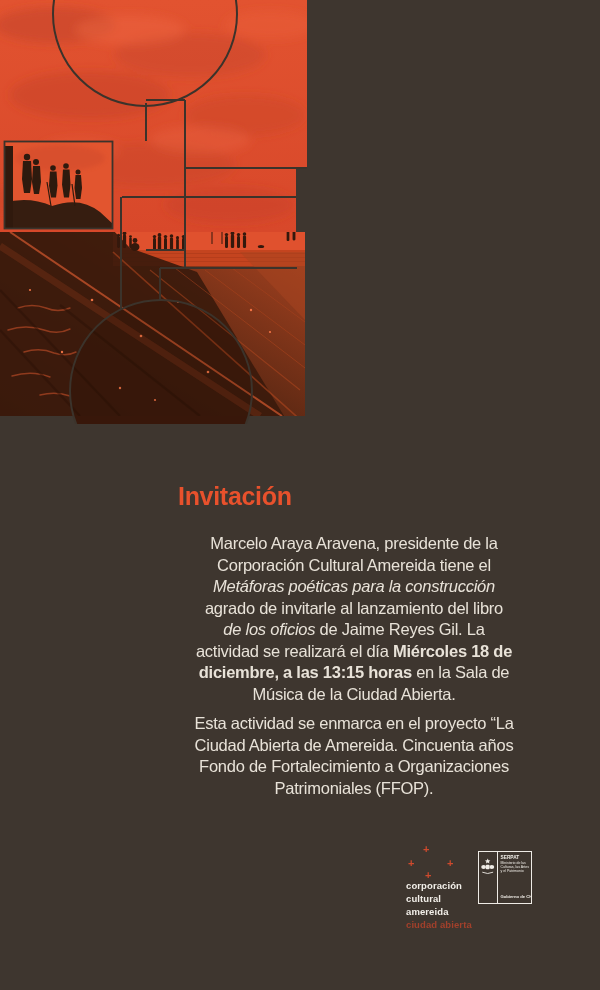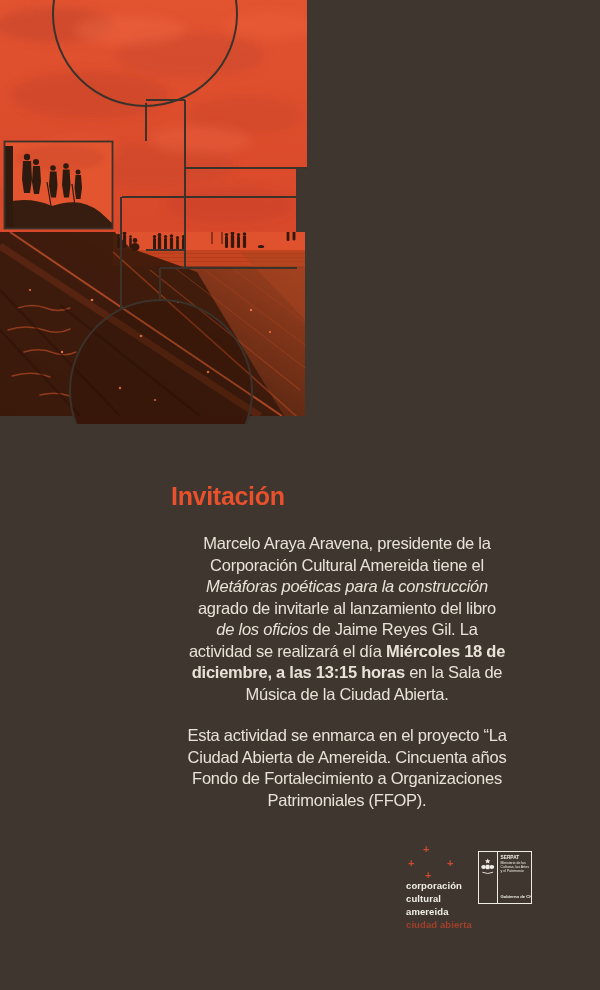--- a/index.html
+++ b/index.html
@@ -1,22 +1,22 @@
 <!DOCTYPE html>
 <html><head>
 <meta charset="utf-8">
 <style>
   html,body{margin:0;padding:0}
   body{width:600px;height:990px;background:#3e362f;font-family:"Liberation Sans",sans-serif;}
   .poster{position:relative;width:600px;height:990px;background:#3e362f;overflow:hidden;}
   .collage{position:absolute;left:0;top:0;display:block;}
-  .content{position:absolute;left:171px;top:483px;width:352px;color:#e8e2d8;}
+  .content{position:absolute;left:178px;top:483px;width:352px;color:#e8e2d8;}
   .title{margin:0 0 23px 0;font-size:25px;line-height:27px;font-weight:700;color:#e8512c;letter-spacing:-0.3px;}
   .para{font-size:16.5px;line-height:21.5px;letter-spacing:-0.25px;font-weight:400;text-align:center;}
-  .para2{margin-top:20px;}
+  .para2{margin-top:8px;}
   .tline{white-space:nowrap;}
   .run-i{font-style:italic;}
   .run-b{font-weight:700;}
   .amereida{position:absolute;left:403px;top:844px;width:90px;height:95px;}
   .plus{position:absolute;color:#ce4a2d;font-size:11px;font-weight:700;line-height:10px;}
   .plus-1{left:20px;top:0;}
   .plus-2{left:5px;top:14px;}
   .plus-3{left:44px;top:14px;}
   .plus-4{left:22px;top:26px;}
   .am-text{position:absolute;left:3px;top:35px;font-size:9.5px;line-height:13px;font-weight:700;color:#f2efe9;letter-spacing:0.1px;}

